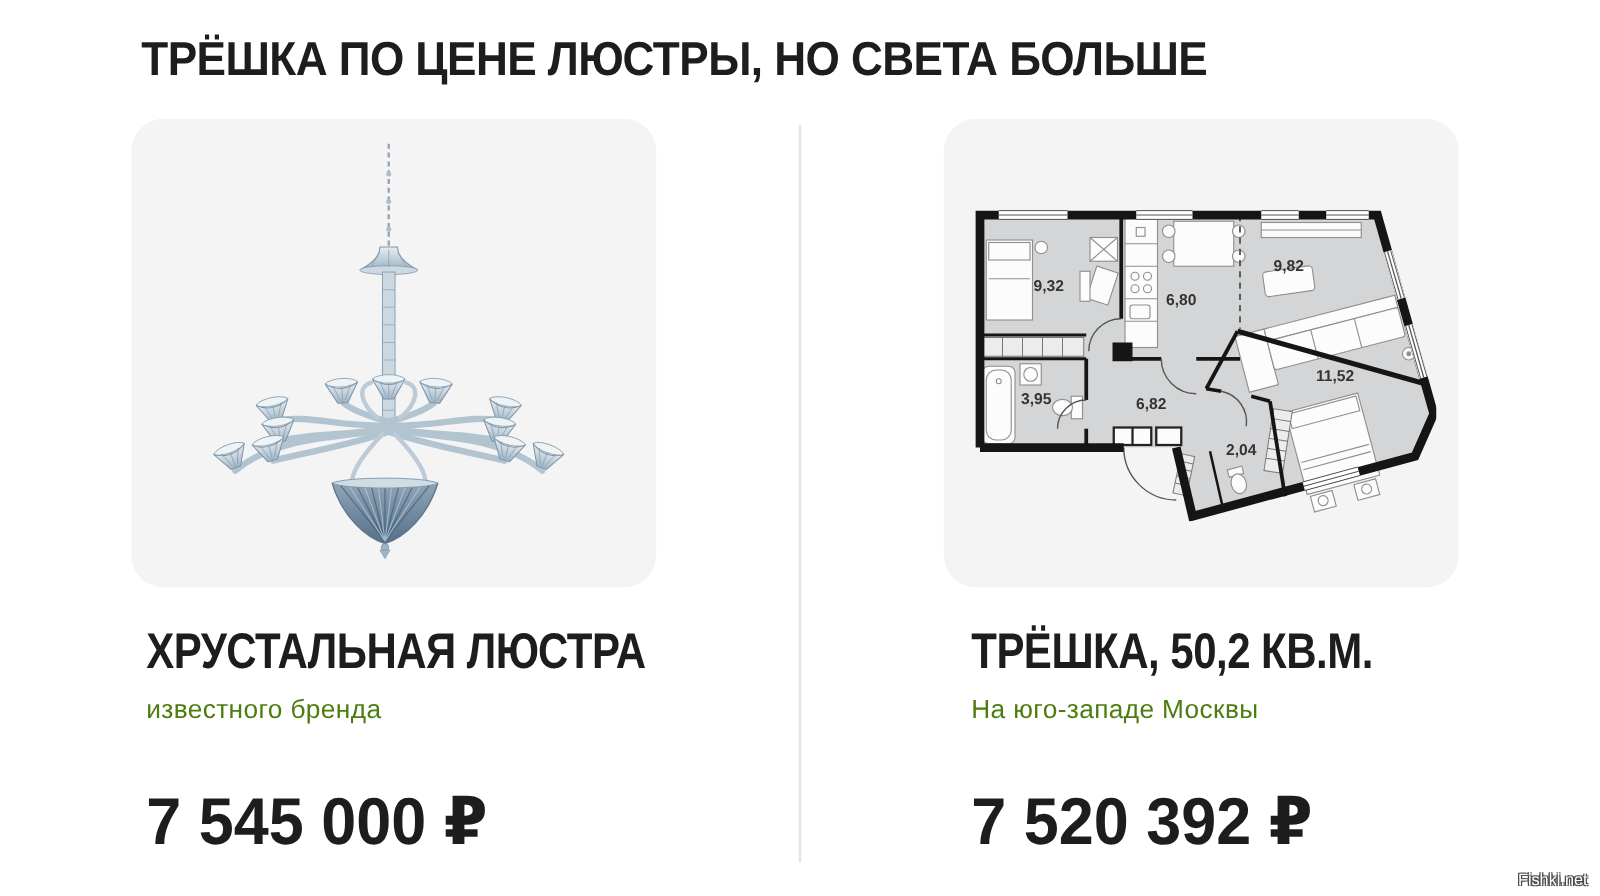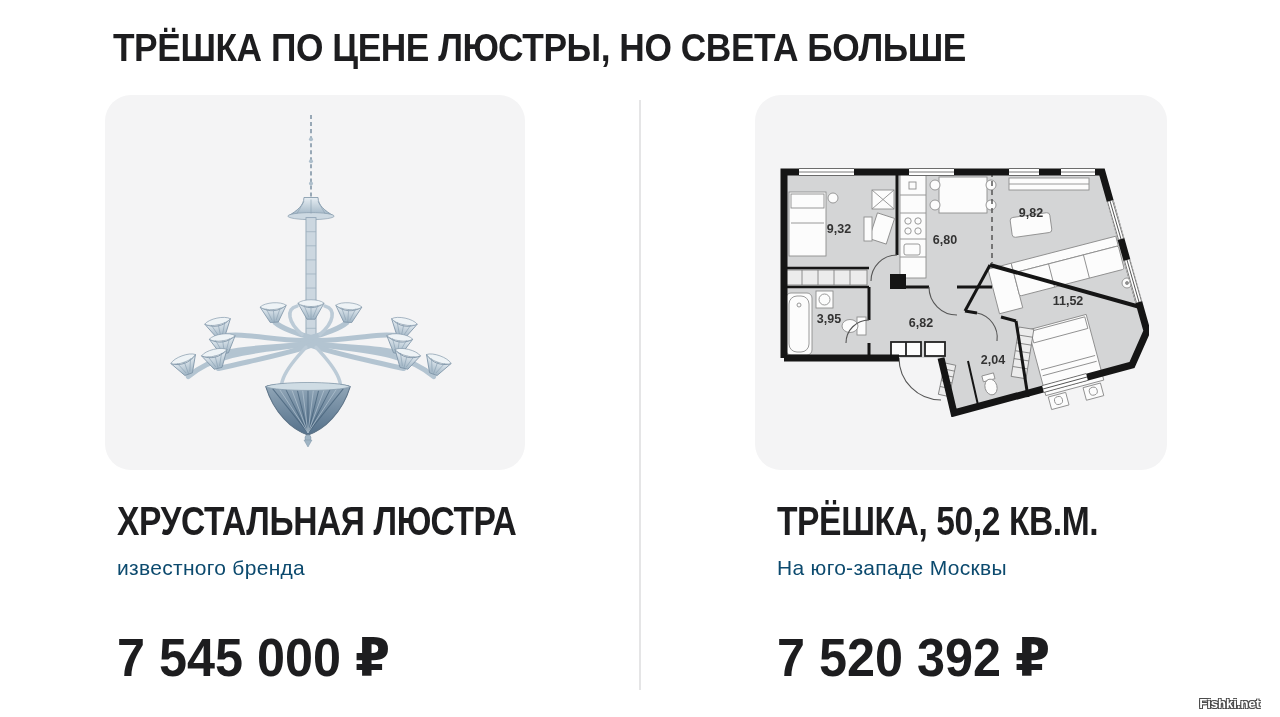--- a/index.html
+++ b/index.html
@@ -26,32 +26,32 @@
     background:#e5e5e6;
   }
   .card-title{
     position:absolute;top:499px;
     font-size:40px;font-weight:bold;color:#1d1d1f;
     letter-spacing:-0.5px;white-space:nowrap;
     transform:scaleX(0.84);transform-origin:0 0;
   }
   .card-sub{
     position:absolute;top:556px;
-    font-size:21px;color:#0c4a6e;letter-spacing:0.3px;white-space:nowrap;
+    font-size:21px;color:#4d7c0f;letter-spacing:0.3px;white-space:nowrap;
   }
   .card-price{
     position:absolute;top:627px;
     font-size:53px;font-weight:bold;color:#1d1d1f;
     letter-spacing:0px;white-space:nowrap;
     transform:scaleX(0.95);transform-origin:0 0;
   }
   .lx{left:117px;} .rx{left:777px;}
   .watermark{
-    position:absolute;right:20px;bottom:6px;
-    font-size:13px;font-weight:bold;color:#ffffff;
+    position:absolute;right:10px;bottom:6px;
+    font-size:13px;font-weight:normal;color:#ffffff;
     text-shadow:-1px -1px 0 #4a4a4a,1px -1px 0 #4a4a4a,-1px 1px 0 #4a4a4a,1px 1px 0 #4a4a4a;
   }
   .chandelier-svg{position:absolute;left:50px;top:16px;}
   .plan-svg{position:absolute;left:14px;top:70px;}
   svg text.room-label{
     font-family:"Liberation Sans","DejaVu Sans",sans-serif;
     font-size:12.5px;font-weight:600;fill:#333;
   }
 </style>
 </head>

